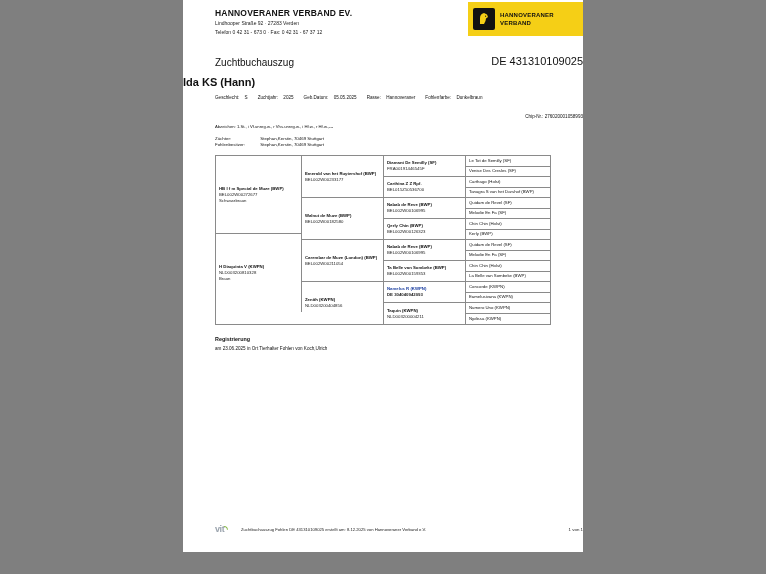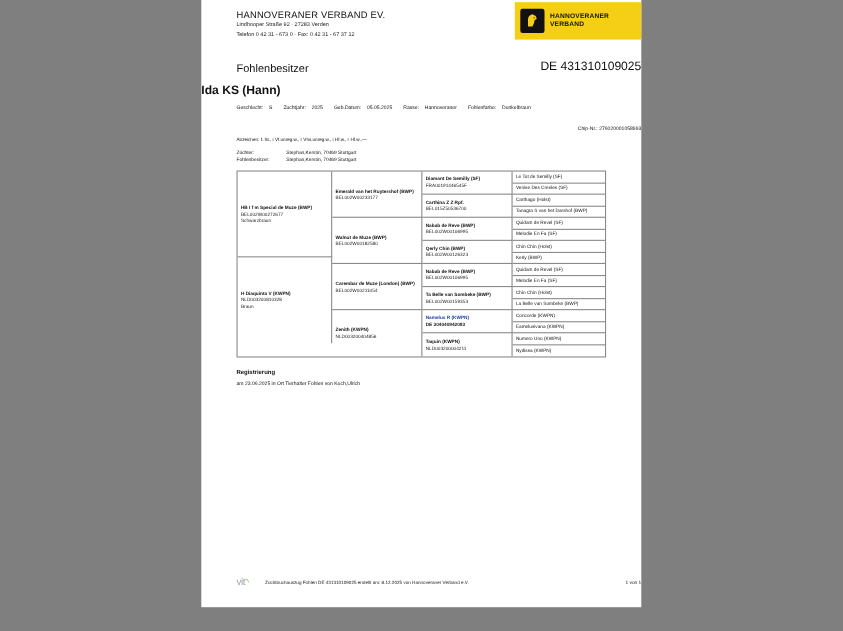--- a/index.html
+++ b/index.html
@@ -20,21 +20,21 @@
     position:relative;
     width:100%;height:100%;
     padding:0;
   }
 
   
   .hdr{
     position:absolute;left:32px;top:8px;width:250px;
   }
   .hdr-title{
-    font-size:8.5px;font-weight:normal;color:#111;letter-spacing:.2px;
+    font-size:8.5px;font-weight:bold;color:#111;letter-spacing:.2px;
     line-height:11px;
   }
   .hdr-line{
     font-size:5px;color:#222;line-height:7.5px;margin-top:1px;
   }
   .logo{
     position:absolute;right:0px;top:2px;
     width:115px;height:34px;
     background:#f5cf16;
     display:flex;align-items:center;
@@ -126,21 +126,21 @@
     font-size:5.4px;font-weight:bold;color:#111;
   }
   .reg-t{
     position:absolute;left:32px;top:346px;
     font-size:4.6px;color:#111;
   }
 
   
   .foot-logo{
     position:absolute;left:32px;bottom:18px;
-    font-size:9px;font-weight:normal;color:#9aa3ad;letter-spacing:-.4px;
+    font-size:9px;font-weight:bold;color:#9aa3ad;letter-spacing:-.4px;
   }
   .foot-logo .dot{color:#7fb539;}
   .foot-text{
     position:absolute;left:58px;bottom:20px;
     font-size:4.2px;color:#222;
   }
   .foot-page{
     position:absolute;right:0px;bottom:20px;
     font-size:4.4px;color:#222;
   }
@@ -163,21 +163,21 @@
         <path d="M4 13 L4 7 Q4 3 8 2 L11 3.5 L12 6 L10 7.5 L9.5 10 L8 13 Z" fill="#f5cf16"></path>
         <circle cx="9.6" cy="5.2" r="0.6" fill="#111"></circle>
       </svg>
     </div>
     <div class="logo-text">
       <div>HANNOVERANER</div>
       <div>VERBAND</div>
     </div>
   </div>
 
-  <div class="doc-title">Fohlenbesitzer</div>
+  <div class="doc-title">Zuchtbuchauszug</div>
   <div class="doc-id">DE 431310109025</div>
   <div class="horse-name">Ida KS (Hann)</div>
 
   <div class="meta">
     <div class="meta-row">
       <div class="meta-cell">
         <span class="lab">Geschlecht:</span>
         <span class="val">S</span>
       </div>
       <div class="meta-cell">

